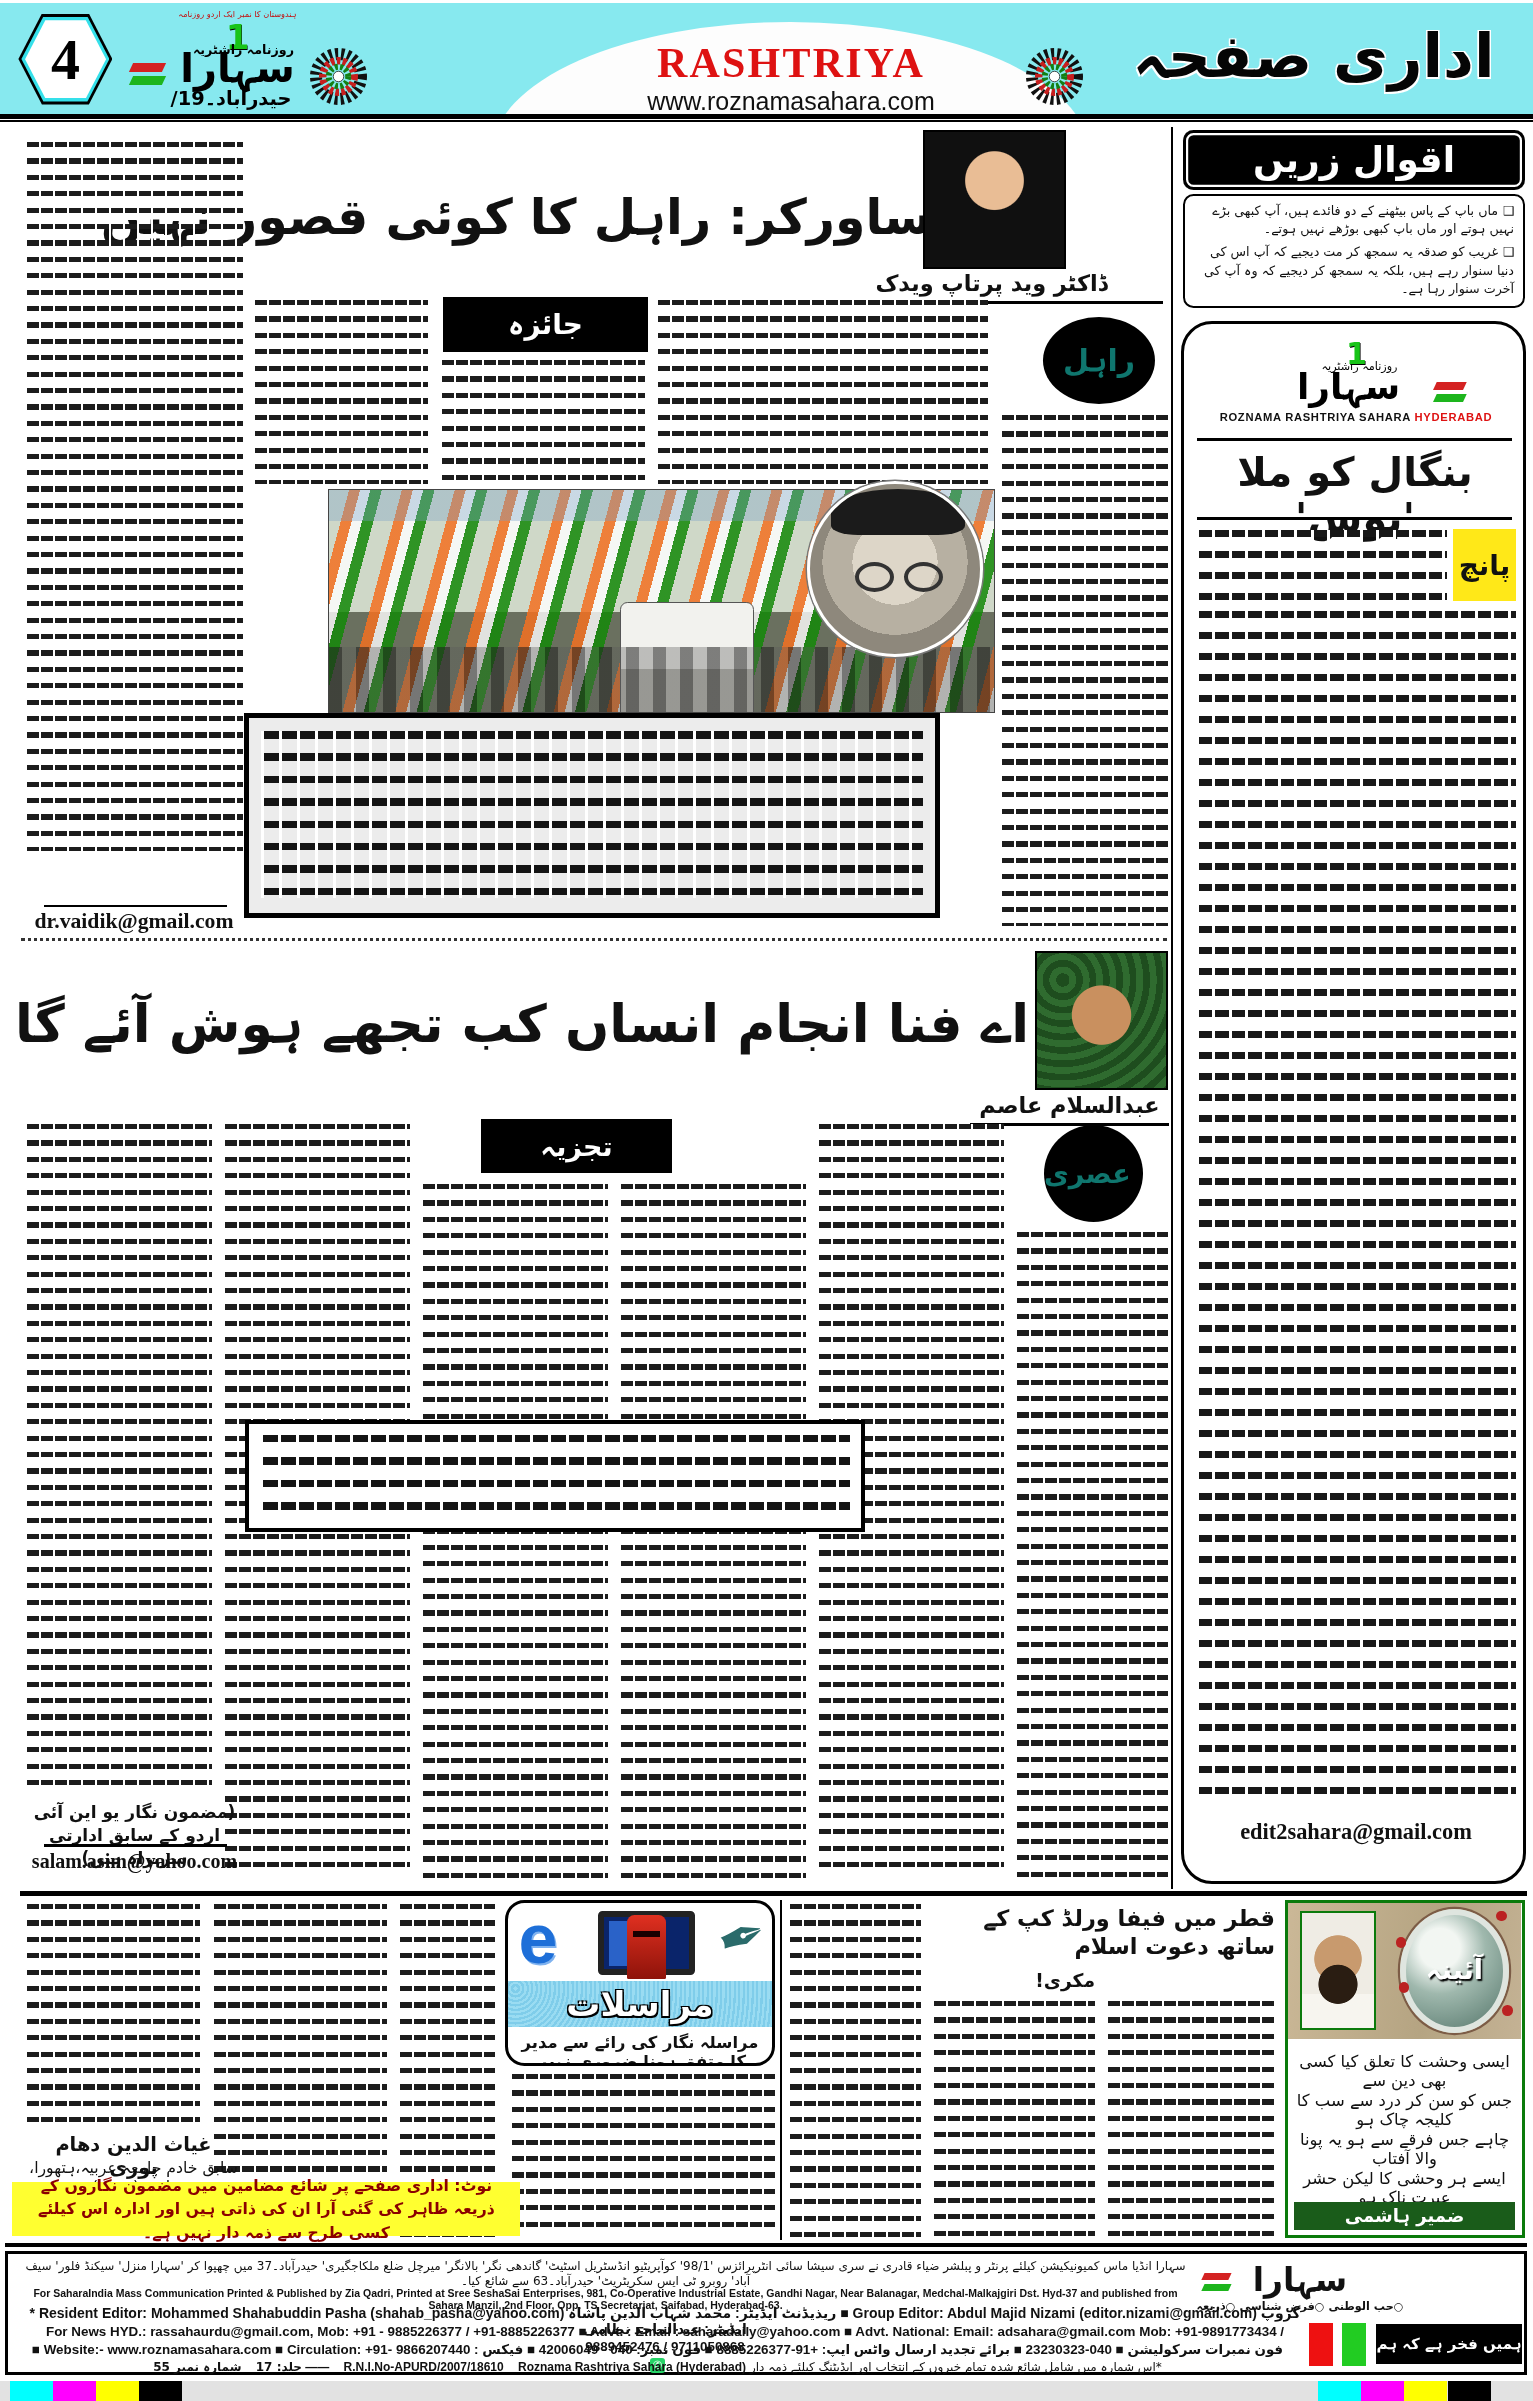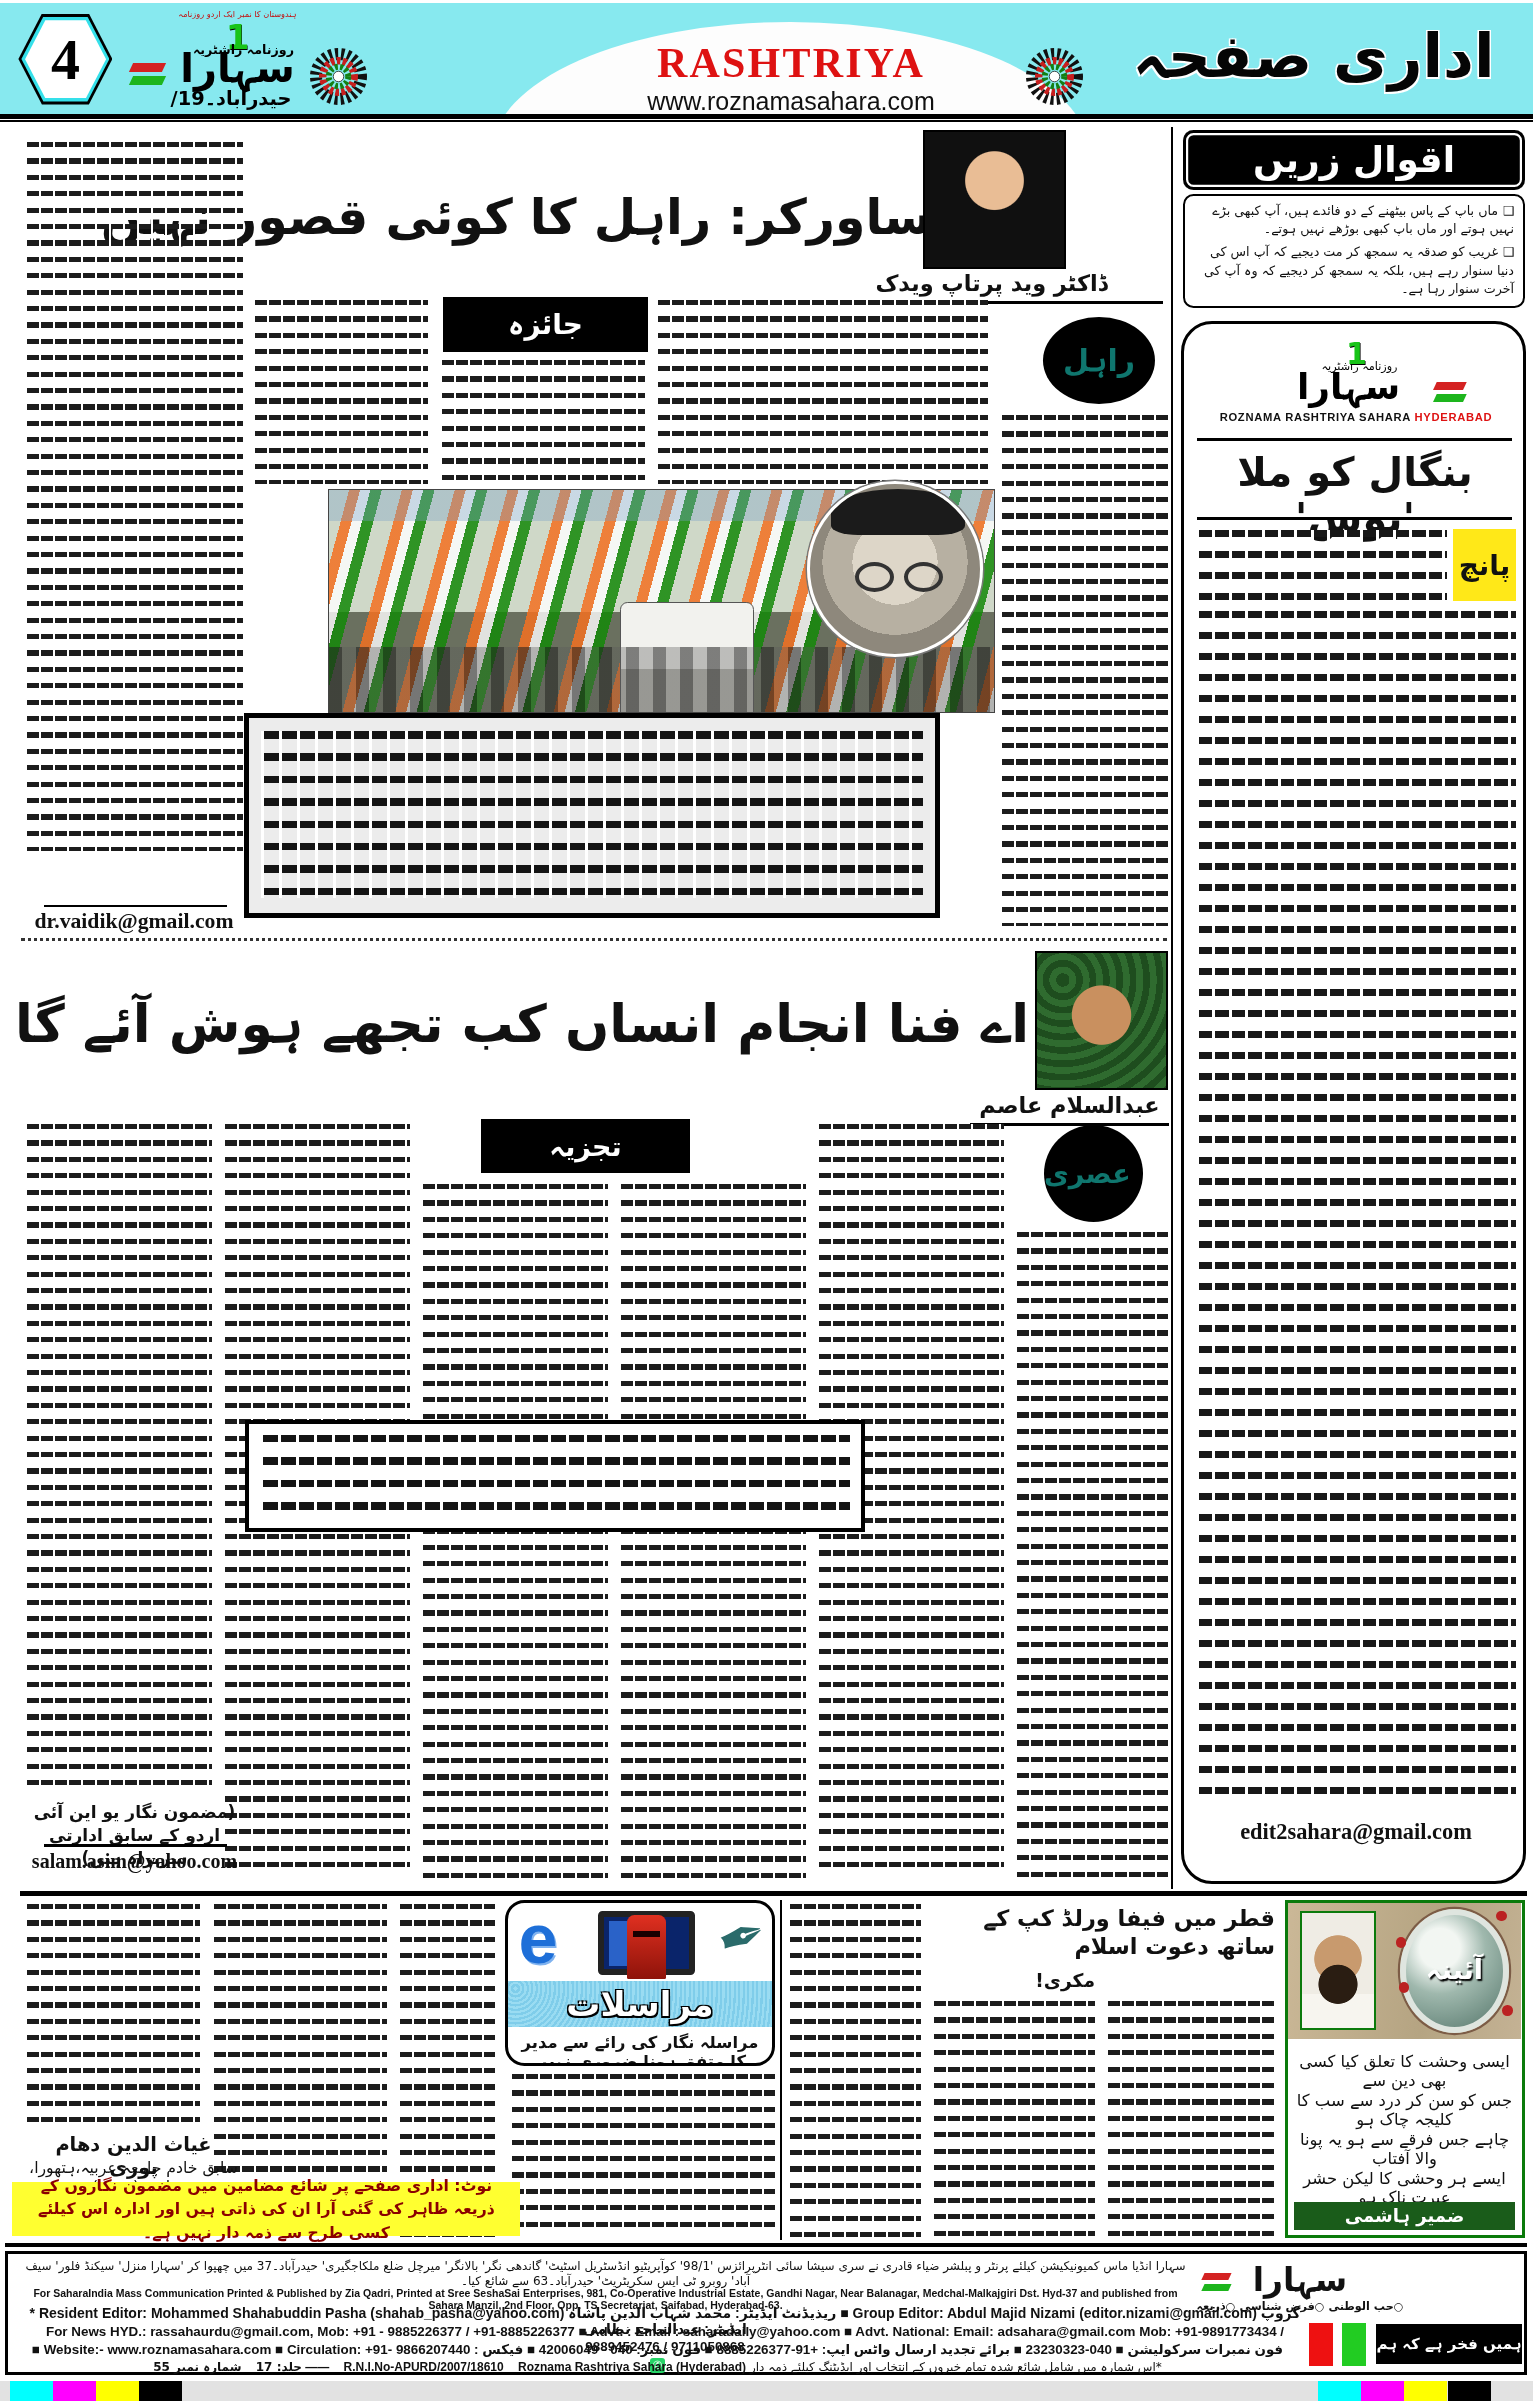--- a/index.html
+++ b/index.html
@@ -152,21 +152,21 @@
 
   <div class="abs" style="left:22.4px;top:938px;width:1146px;height:0;border-top:3.7px dotted #333;"></div>
 
   <div class="abs u b ctr" style="left:82px;top:957px;width:948px;height:138px;font-size:52px;line-height:134px;white-space:nowrap;">اے فنا انجام انساں کب تجھے ہوش آئے گا</div>
 
   <div class="abs photo-frame" style="left:1036px;top:951px;width:133px;height:139px;background:
        radial-gradient(circle at 50% 46%,#c9905f 0 30%,rgba(0,0,0,0) 31%),
        repeating-radial-gradient(circle at 20% 20%,#1e4d1e 0 6.7px,#2f6b2f 6.7px 13.4px);"></div>
   <div class="abs u b ctr" style="left:971px;top:1092px;width:199px;font-size:22.4px;border-bottom:3px solid #000;padding-bottom:4.5px;">عبدالسلام عاصم</div>
 
-  <div class="abs tagbox" style="left:482px;top:1119px;width:209px;height:54px;">
+  <div class="abs tagbox" style="left:482px;top:1119px;width:191px;height:54px;">
     <span class="u b" style="font-size:27px;letter-spacing:9px;">تجزیہ</span>
   </div>
   <div class="abs oval" style="left:1045px;top:1125px;width:99px;height:97px;justify-content:flex-end;">
     <span class="u b" style="font-size:27px;">عصری</span>
   </div>
 
   <div class="abs sim" style="left:26px;top:1124px;width:187px;height:668px;"></div>
   <div class="abs sim" style="left:224px;top:1124px;width:187px;height:754px;"></div>
   <div class="abs sim" style="left:422px;top:1184px;width:187px;height:694px;"></div>
   <div class="abs sim" style="left:620px;top:1184px;width:187px;height:694px;"></div>

